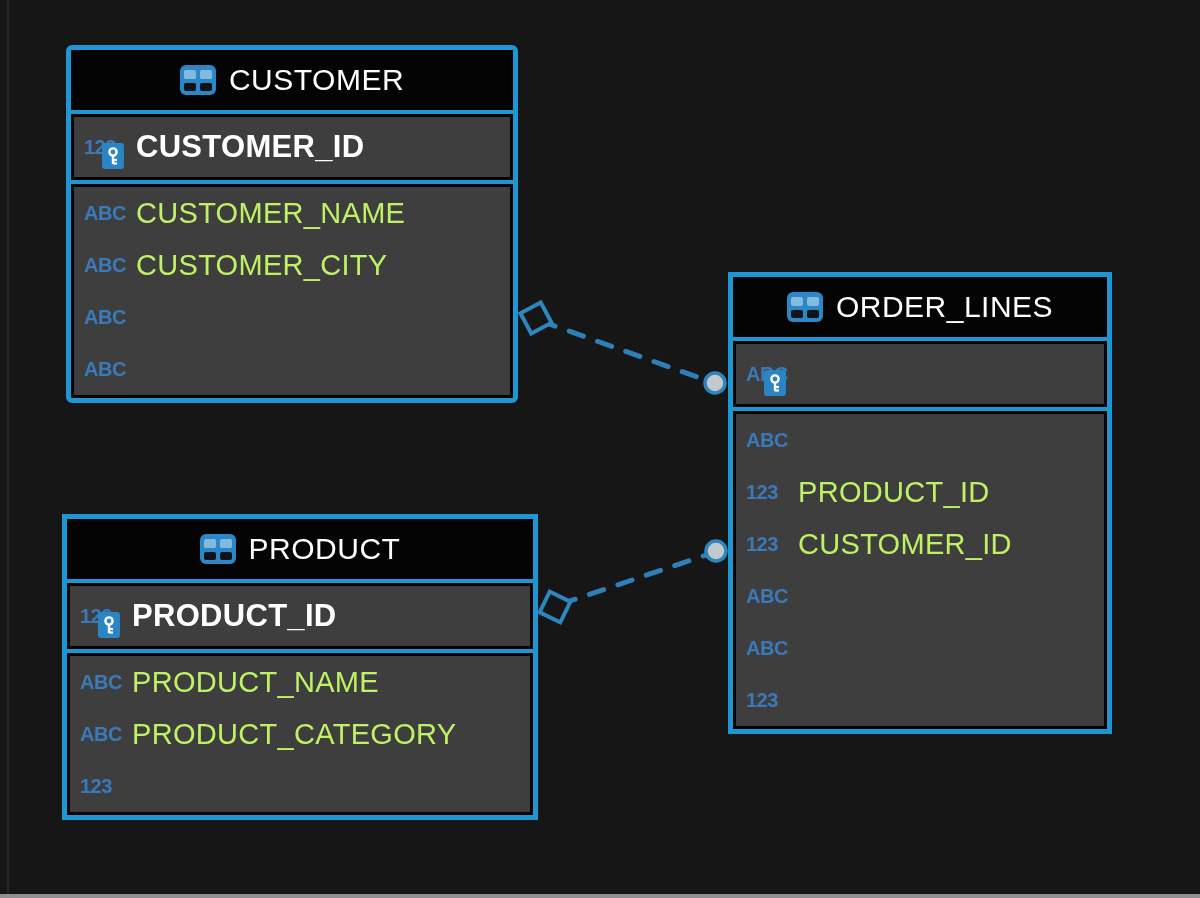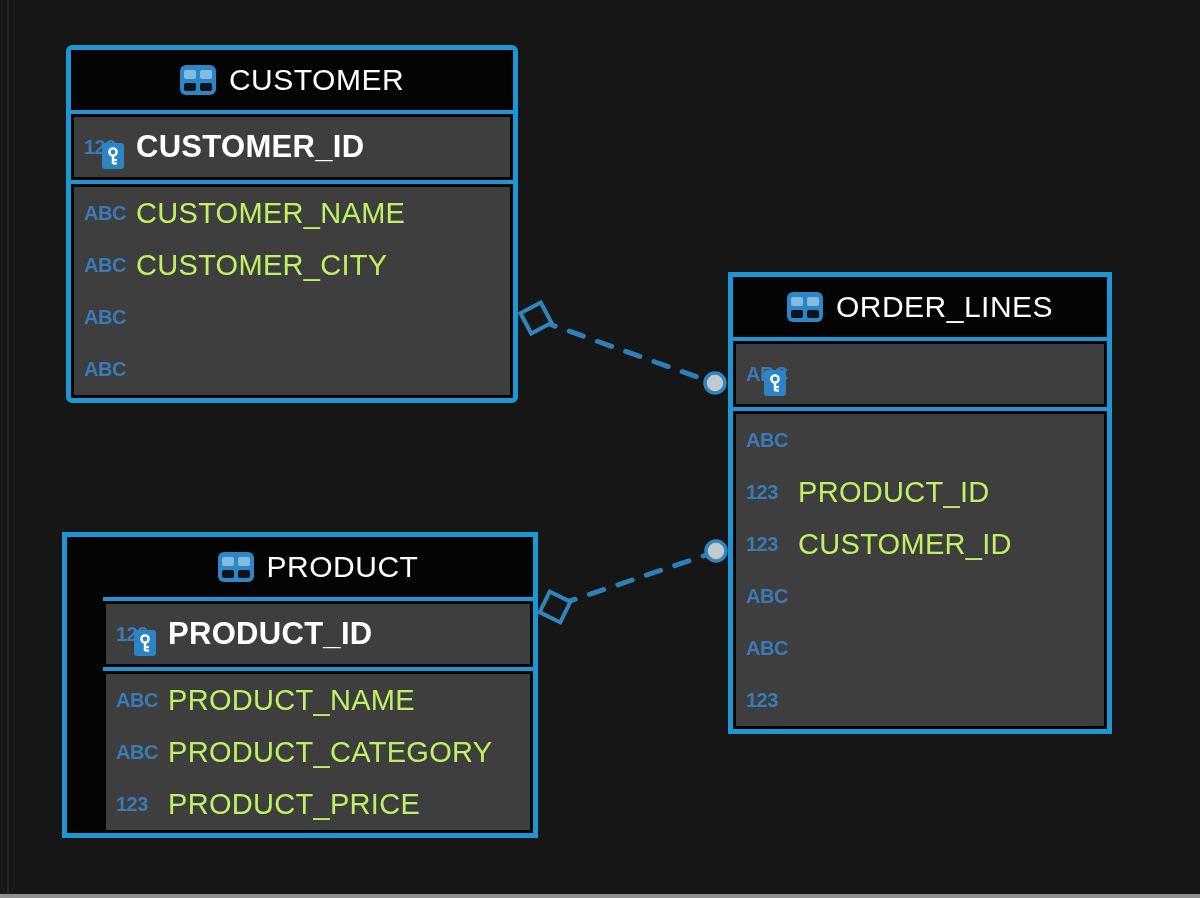--- a/index.html
+++ b/index.html
@@ -191,21 +191,21 @@
       </div>
       <div class="row">
         <span class="col-icon"><span>ABC</span></span>
       </div>
       <div class="row">
         <span class="col-icon"><span>123</span></span>
       </div>
     </div>
   </div>
 
-  <div class="tbl" style="left:62px; top:532px; width:476px;padding-left:36px;">
+  <div class="tbl" style="left:62px; top:514px; width:476px;">
     <div class="tbl-header">
       <span class="tbl-grid-icon">
         <span class="cell light"></span>
           <span class="cell light"></span>
         <span class="cell dark"></span>
           <span class="cell dark"></span>
       </span>
       <span class="tbl-title">PRODUCT</span>
     </div>
     <div class="divider"></div>
@@ -228,19 +228,18 @@
       <div class="row">
         <span class="col-icon"><span>ABC</span></span>
         <span class="col-name">PRODUCT_NAME</span>
       </div>
       <div class="row">
         <span class="col-icon"><span>ABC</span></span>
         <span class="col-name">PRODUCT_CATEGORY</span>
       </div>
       <div class="row">
         <span class="col-icon"><span>123</span></span>
-        <span class="col-name">PRODUCT_PRICE</span>
       </div>
     </div>
   </div>
 
   <div class="bottom-bar"></div>
 </div>
 
 </body></html>

